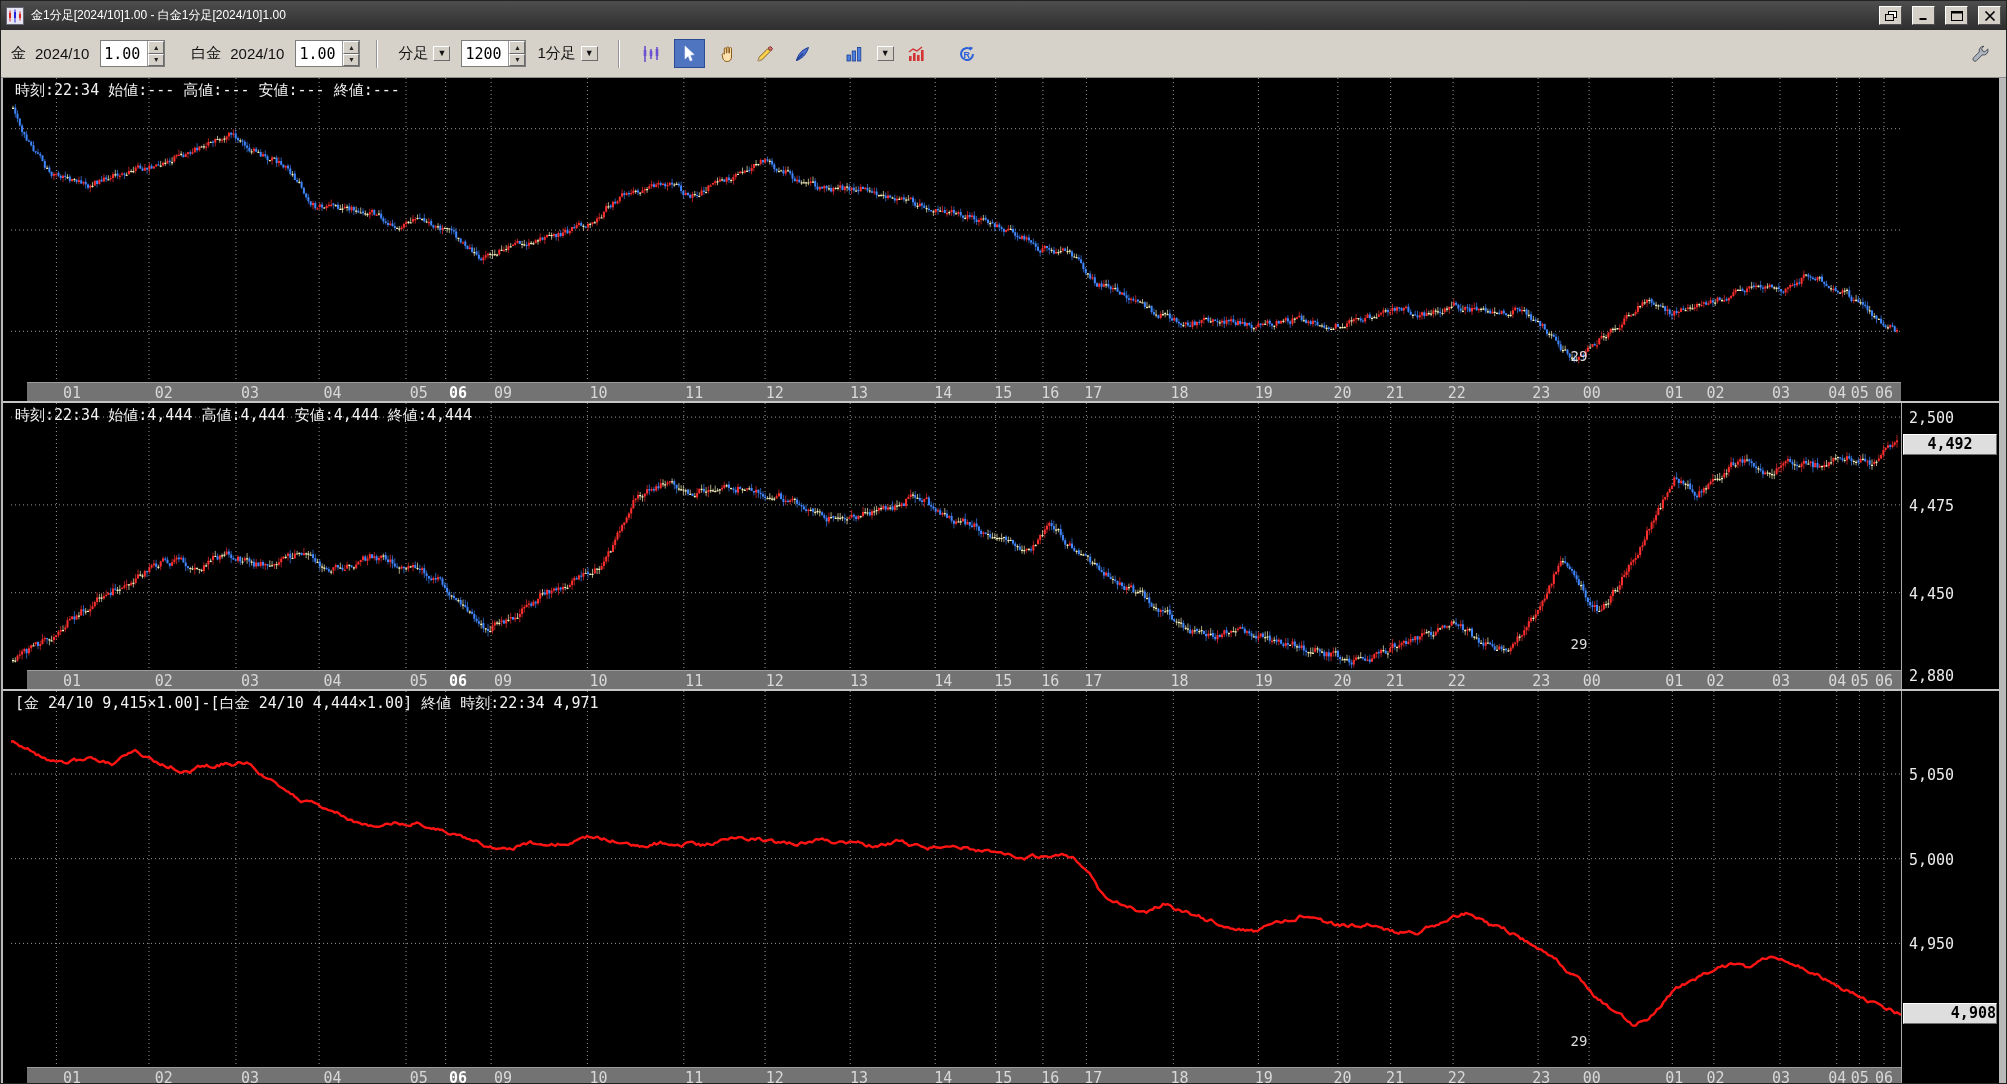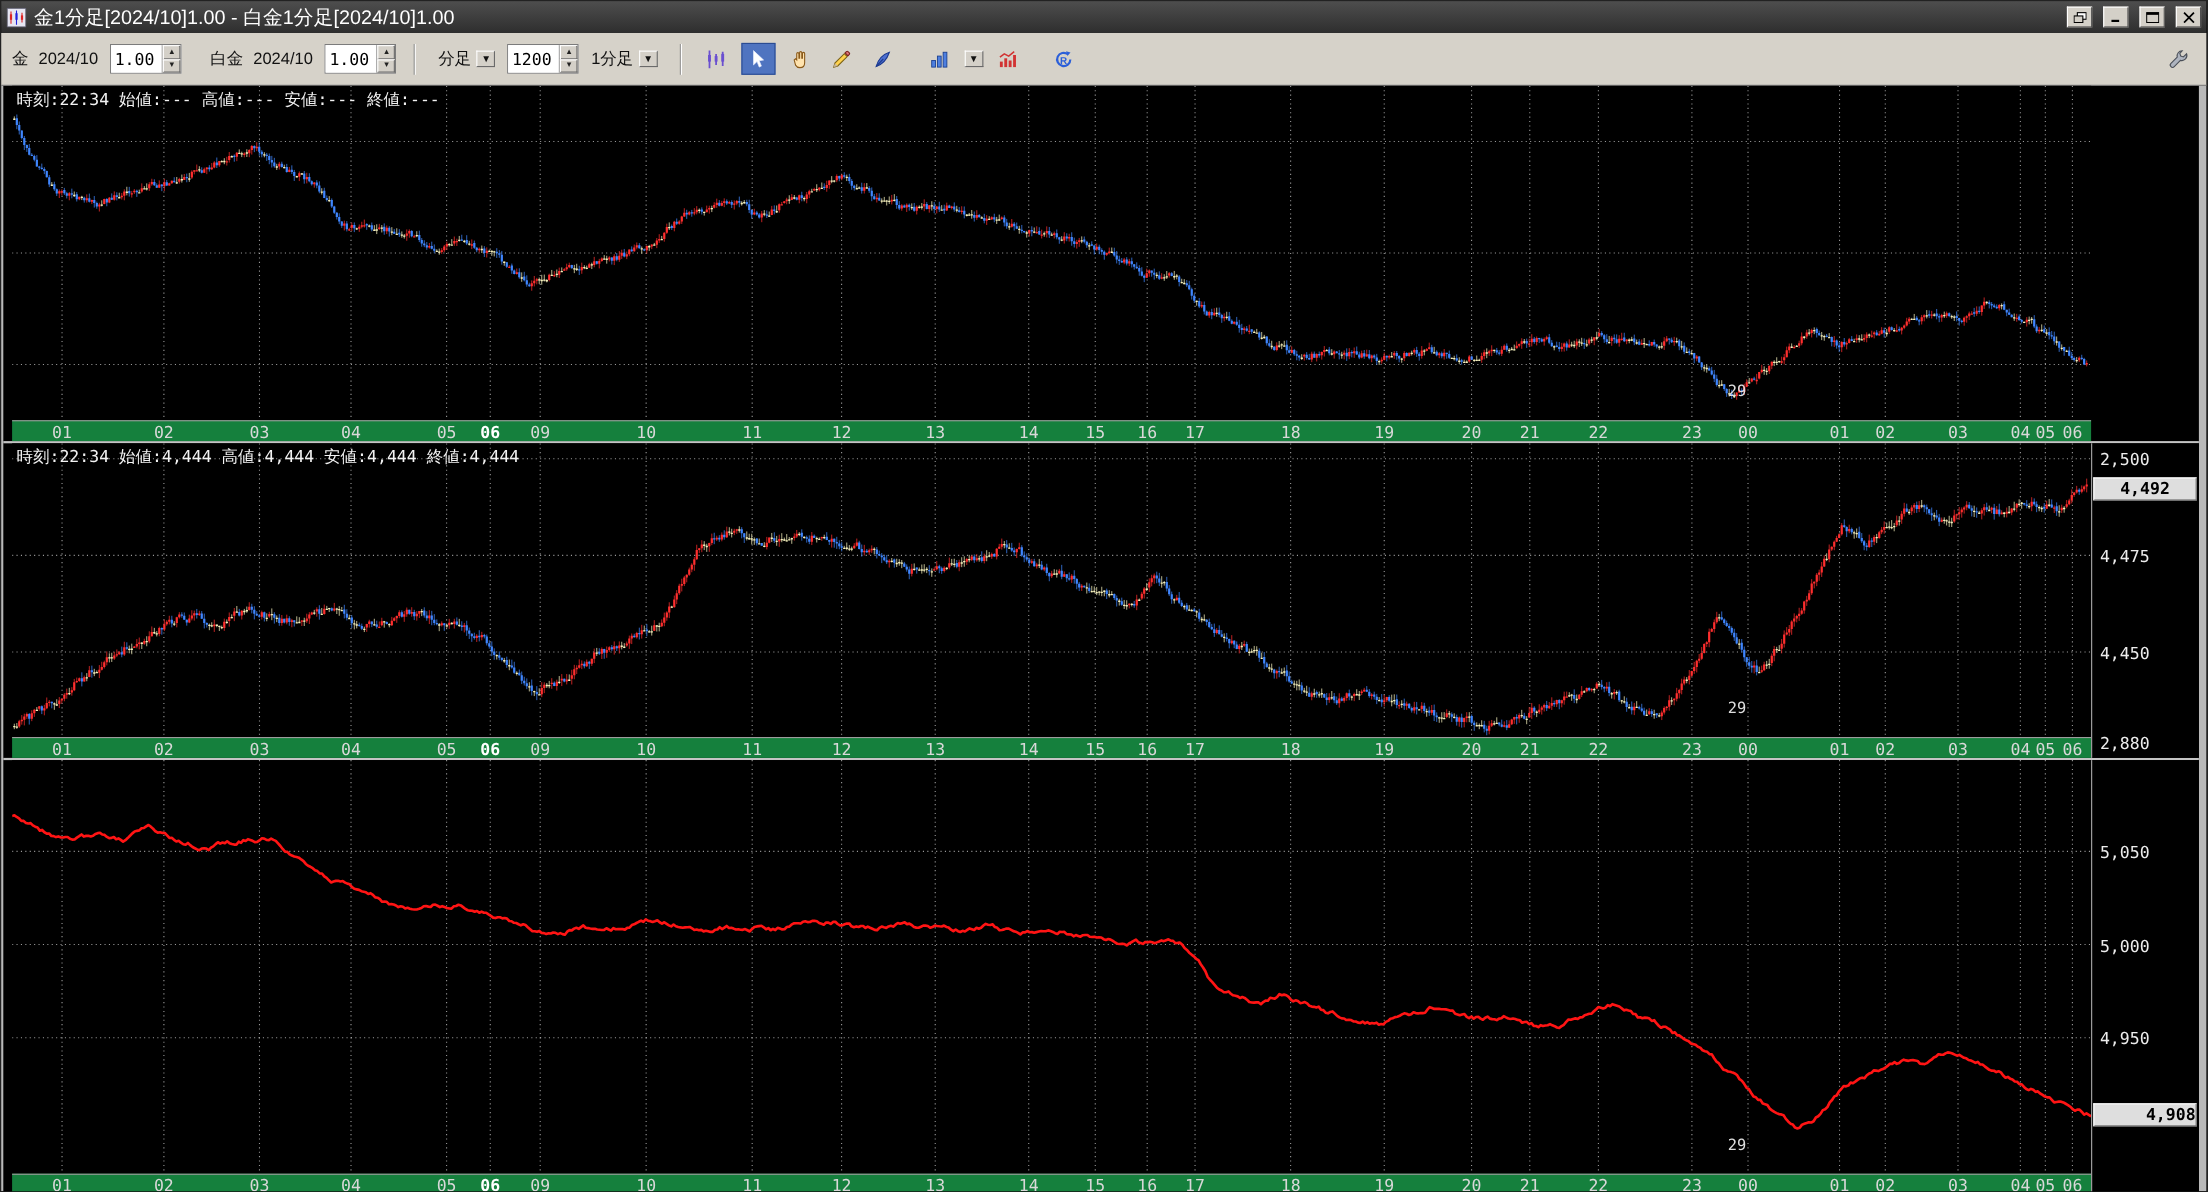--- a/index.html
+++ b/index.html
@@ -1,20 +1,20 @@
 <!DOCTYPE html>
 <html><head>
 <meta charset="utf-8">
 <style>
 *{box-sizing:border-box;margin:0;padding:0}
 body{background:#6e6e6e;font-family:"Liberation Sans",sans-serif}
 .window{position:relative;width:2007px;height:1084px;background:#000;border:1px solid #222;overflow:hidden}
 
 .titlebar{height:29px;background:linear-gradient(#4e4e4e,#2e2e2e);display:flex;align-items:center;gap:7px;padding:0 5px;color:#fff}
-.title{font-size:18px;white-space:nowrap}
+.title{font-size:12px;white-space:nowrap}
 .flex-spacer{flex:1}
 .winbtn{width:23px;height:19px;background:#d4d0c8;border:1px solid;border-color:#fff #4f4f4f #4f4f4f #fff;display:inline-flex;align-items:center;justify-content:center;margin-left:3px;padding:0;cursor:default}
 
 .toolbar{height:48px;background:#d6d2c9;border-bottom:1px solid #8f8f8f;display:flex;align-items:center;padding:0 10px;gap:7px;font-size:15px;color:#111}
 .tb-label{margin-right:2px}
 .tb-month{margin-right:4px}
 .spin{display:inline-flex;height:27px;border:1px solid #7c7c7c;background:#fff}
 .spin-input{width:46px;border:none;outline:none;font:15px "DejaVu Sans Mono",monospace;padding:0 3px;background:#fff}
 .spin-btns{display:flex;flex-direction:column;width:17px;border-left:1px solid #9a9a9a}
 .spin-btns button{flex:1;font-size:7px;line-height:1;background:#d4d0c8;border:1px solid;border-color:#fff #6a6a6a #6a6a6a #fff;padding:0;color:#222}
@@ -24,21 +24,21 @@
 .tb-btn{width:31px;height:29px;display:inline-flex;align-items:center;justify-content:center;background:transparent;border:1px solid transparent;padding:0}
 .tb-btn.selected{background:#4f74c0;border-color:#2b4c92}
 
 .charts{position:absolute;left:0;right:0;top:77px;bottom:0;background:#000;border-left:2px solid #b9b9b9;border-right:7px solid #b9b9b9}
 .panel{position:relative;border-bottom:2px solid #c4c4c4}
 .panel.p3{border-bottom:none}
 .p1{height:325px}.p2{height:288px}.p3{height:394px}
 .plot{position:absolute;left:8px;right:98px;top:0;overflow:hidden;background:#000}
 .p1 .plot{height:304px}.p2 .plot{height:267px}.p3 .plot{height:376px}
 svg.chart-svg{position:absolute;left:0;top:0}
-.xlabels{position:absolute;left:8px;right:98px;height:19px;border-top:1px solid #9c9c9c;overflow:hidden;background:#15803d}
+.xlabels{position:absolute;left:24px;right:98px;height:19px;border-top:1px solid #9c9c9c;overflow:hidden;background:#737373}
 .p1 .xlabels{top:304px}.p2 .xlabels{top:267px}.p3 .xlabels{top:376px;height:18px}
 .xlabels span{position:absolute;top:1px;transform:translateX(-50%);font:15px "DejaVu Sans Mono",monospace;color:#d8d8d8}
 .xlabels span.bold{color:#fff;font-weight:bold}
 .strip{position:absolute;right:0;width:98px;top:0;bottom:0;border-left:1px solid #ababab;background:#000}
 .plabel{position:absolute;left:7px;font:15px "DejaVu Sans Mono",monospace;color:#ececec}
 .current{position:absolute;left:1px;right:2px;height:21px;background:#dedede;border:1px solid;border-color:#fff #6f6f6f #6f6f6f #fff;color:#000;font:bold 15px "DejaVu Sans Mono",monospace;text-align:center;line-height:19px}
 .info{position:absolute;left:4px;top:3px;font:15px "DejaVu Sans Mono",monospace;color:#f2f2f2;white-space:pre}
 .date-marker{position:absolute;bottom:18px;transform:translateX(-110%);font:14px "DejaVu Sans Mono",monospace;color:#ddd}
 </style>
 </head>
@@ -387,20 +387,21 @@
             <line x1="1702.9" y1="0" x2="1702.9" y2="376" stroke="rgba(255,255,255,0.6)" stroke-width="1" stroke-dasharray="1 3"></line>
             <line x1="1769.0" y1="0" x2="1769.0" y2="376" stroke="rgba(255,255,255,0.6)" stroke-width="1" stroke-dasharray="1 3"></line>
             <line x1="1825.7" y1="0" x2="1825.7" y2="376" stroke="rgba(255,255,255,0.6)" stroke-width="1" stroke-dasharray="1 3"></line>
             <line x1="1848.4" y1="0" x2="1848.4" y2="376" stroke="rgba(255,255,255,0.6)" stroke-width="1" stroke-dasharray="1 3"></line>
             <line x1="1873.0" y1="0" x2="1873.0" y2="376" stroke="rgba(255,255,255,0.6)" stroke-width="1" stroke-dasharray="1 3"></line>
             <line x1="0" y1="83.0" x2="1890" y2="83.0" stroke="rgba(255,255,255,0.6)" stroke-width="1" stroke-dasharray="1 3"></line>
             <line x1="0" y1="167.7" x2="1890" y2="167.7" stroke="rgba(255,255,255,0.6)" stroke-width="1" stroke-dasharray="1 3"></line>
             <line x1="0" y1="252.4" x2="1890" y2="252.4" stroke="rgba(255,255,255,0.6)" stroke-width="1" stroke-dasharray="1 3"></line>
             <polyline points="0.0,50.8 2.1,50.2 4.2,51.7 6.3,53.0 8.4,55.2 10.5,55.3 12.6,57.1 14.7,57.6 16.8,57.3 18.9,59.4 21.0,60.5 23.1,61.3 25.2,64.1 27.3,63.5 29.4,65.6 31.5,66.8 33.6,66.7 35.7,69.0 37.8,69.1 39.9,70.0 42.0,69.4 44.1,70.2 46.3,70.4 48.4,69.9 50.5,69.9 52.6,71.5 54.7,72.3 56.8,72.2 58.9,70.5 61.0,69.1 63.1,67.6 65.2,69.5 67.3,68.9 69.4,68.8 71.5,69.4 73.6,68.8 75.7,67.1 77.8,66.4 79.9,66.1 82.0,67.6 84.1,68.0 86.2,69.8 88.3,71.0 90.4,70.7 92.5,69.9 94.6,71.9 96.7,71.2 98.8,72.5 100.9,74.1 103.0,72.8 105.1,70.9 107.2,68.8 109.3,66.6 111.4,64.9 113.5,64.3 115.6,63.9 117.7,61.9 119.8,61.7 121.9,60.2 124.0,59.0 126.1,60.5 128.2,62.4 130.3,64.7 132.4,65.9 134.5,65.6 136.7,66.2 138.8,66.3 140.9,68.4 143.0,70.8 145.1,70.7 147.2,72.5 149.3,74.0 151.4,73.3 153.5,75.1 155.6,76.5 157.7,77.0 159.8,75.3 161.9,77.3 164.0,79.0 166.1,80.1 168.2,81.2 170.3,81.9 172.4,80.4 174.5,80.1 176.6,80.4 178.7,81.8 180.8,79.6 182.9,78.4 185.0,76.4 187.1,74.7 189.2,75.9 191.3,74.9 193.4,75.6 195.5,73.8 197.6,75.5 199.7,76.3 201.8,76.8 203.9,76.8 206.0,74.2 208.1,75.2 210.2,72.8 212.3,73.5 214.4,71.9 216.5,72.6 218.6,73.4 220.7,74.6 222.8,74.4 224.9,73.0 227.1,71.1 229.2,71.4 231.3,72.5 233.4,72.7 235.5,71.4 237.6,72.5 239.7,73.4 241.8,75.8 243.9,78.1 246.0,80.8 248.1,83.2 250.2,83.4 252.3,85.7 254.4,86.8 256.5,87.6 258.6,88.1 260.7,88.7 262.8,90.3 264.9,91.8 267.0,94.4 269.1,96.0 271.2,97.0 273.3,98.3 275.4,100.1 277.5,100.9 279.6,103.0 281.7,103.1 283.8,105.7 285.9,107.1 288.0,109.3 290.1,111.2 292.2,110.4 294.3,109.8 296.4,109.7 298.5,110.3 300.6,109.9 302.7,111.4 304.8,112.3 306.9,112.9 309.0,115.4 311.1,117.0 313.2,117.5 315.4,118.0 317.5,119.2 319.6,119.7 321.7,120.2 323.8,121.7 325.9,121.0 328.0,122.5 330.1,124.8 332.2,125.1 334.3,126.4 336.4,128.8 338.5,128.7 340.6,128.8 342.7,131.1 344.8,130.9 346.9,131.3 349.0,132.2 351.1,133.6 353.2,132.9 355.3,133.3 357.4,134.9 359.5,134.3 361.6,135.1 363.7,135.6 365.8,135.8 367.9,135.8 370.0,135.2 372.1,134.5 374.2,132.9 376.3,132.6 378.4,133.2 380.5,133.5 382.6,131.5 384.7,131.4 386.8,132.4 388.9,133.6 391.0,132.8 393.1,133.6 395.2,134.4 397.3,134.8 399.4,135.1 401.5,132.9 403.6,132.6 405.8,131.5 407.9,132.1 410.0,133.7 412.1,135.3 414.2,136.5 416.3,136.9 418.4,137.0 420.5,137.9 422.6,137.2 424.7,138.7 426.8,137.8 428.9,138.8 431.0,138.8 433.1,140.3 435.2,141.6 437.3,143.2 439.4,143.6 441.5,142.9 443.6,142.9 445.7,143.9 447.8,143.6 449.9,144.1 452.0,146.3 454.1,146.5 456.2,147.9 458.3,148.1 460.4,149.2 462.5,150.2 464.6,149.3 466.7,150.0 468.8,151.9 470.9,153.7 473.0,155.6 475.1,155.6 477.2,156.1 479.3,155.3 481.4,157.2 483.5,157.3 485.6,158.1 487.7,157.4 489.8,157.6 491.9,156.7 494.0,157.0 496.2,158.2 498.3,157.3 500.4,158.2 502.5,158.8 504.6,156.0 506.7,154.6 508.8,154.8 510.9,153.2 513.0,152.4 515.1,153.4 517.2,151.8 519.3,150.2 521.4,152.4 523.5,152.7 525.6,153.1 527.7,153.4 529.8,153.3 531.9,154.0 534.0,154.2 536.1,154.5 538.2,154.4 540.3,152.9 542.4,154.0 544.5,155.0 546.6,152.7 548.7,153.8 550.8,153.7 552.9,153.6 555.0,153.7 557.1,154.1 559.2,152.5 561.3,152.3 563.4,150.0 565.5,149.3 567.6,148.1 569.7,147.0 571.8,146.0 573.9,147.0 576.0,144.8 578.1,146.0 580.2,146.4 582.3,147.1 584.4,146.4 586.6,145.6 588.7,147.4 590.8,148.6 592.9,147.4 595.0,148.8 597.1,150.2 599.2,151.2 601.3,149.5 603.4,151.0 605.5,151.7 607.6,152.1 609.7,152.4 611.8,152.1 613.9,151.9 616.0,151.7 618.1,152.9 620.2,154.5 622.3,154.0 624.4,154.7 626.5,154.3 628.6,155.7 630.7,155.1 632.8,155.6 634.9,156.2 637.0,156.1 639.1,154.2 641.2,154.0 643.3,151.9 645.4,153.6 647.5,152.3 649.6,150.8 651.7,152.6 653.8,152.5 655.9,153.2 658.0,154.0 660.1,153.8 662.2,154.2 664.3,154.3 666.4,153.6 668.5,154.7 670.6,155.8 672.7,153.5 674.8,151.8 677.0,151.2 679.1,150.9 681.2,150.6 683.3,152.0 685.4,153.8 687.5,152.7 689.6,154.7 691.7,153.5 693.8,154.5 695.9,152.5 698.0,153.2 700.1,153.9 702.2,153.7 704.3,151.7 706.4,151.4 708.5,149.6 710.6,148.4 712.7,148.3 714.8,148.3 716.9,148.6 719.0,147.0 721.1,146.5 723.2,147.3 725.3,147.2 727.4,146.1 729.5,146.1 731.6,146.5 733.7,148.1 735.8,148.8 737.9,149.6 740.0,147.7 742.1,147.7 744.2,148.9 746.3,147.1 748.4,147.0 750.5,149.0 752.6,150.3 754.7,150.2 756.8,149.2 758.9,148.6 761.0,148.5 763.1,151.1 765.3,151.9 767.4,151.2 769.5,151.7 771.6,150.8 773.7,150.8 775.8,152.6 777.9,151.4 780.0,152.4 782.1,153.3 784.2,154.3 786.3,154.7 788.4,152.5 790.5,151.3 792.6,152.0 794.7,152.5 796.8,151.2 798.9,150.6 801.0,151.4 803.1,149.6 805.2,148.1 807.3,148.7 809.4,148.2 811.5,147.5 813.6,149.1 815.7,148.7 817.8,149.9 819.9,151.7 822.0,152.3 824.1,152.4 826.2,151.5 828.3,150.5 830.4,150.5 832.5,150.8 834.6,152.4 836.7,151.8 838.8,150.4 840.9,150.8 843.0,151.1 845.1,151.3 847.2,150.4 849.3,151.7 851.4,152.2 853.5,154.2 855.7,155.5 857.8,154.0 859.9,155.5 862.0,156.3 864.1,155.2 866.2,155.8 868.3,154.4 870.4,153.0 872.5,153.7 874.6,154.4 876.7,152.4 878.8,153.3 880.9,152.4 883.0,150.4 885.1,148.9 887.2,149.7 889.3,149.9 891.4,149.3 893.5,151.8 895.6,152.5 897.7,154.7 899.8,154.5 901.9,153.9 904.0,153.1 906.1,153.2 908.2,154.3 910.3,155.5 912.4,156.0 914.5,157.1 916.6,158.5 918.7,156.6 920.8,156.6 922.9,155.4 925.0,156.5 927.1,156.4 929.2,157.0 931.3,156.4 933.4,155.9 935.5,155.4 937.6,155.6 939.7,155.6 941.8,154.8 943.9,155.4 946.1,156.2 948.2,157.3 950.3,158.0 952.4,156.1 954.5,156.3 956.6,156.2 958.7,158.2 960.8,158.4 962.9,158.6 965.0,160.2 967.1,159.1 969.2,159.8 971.3,160.5 973.4,159.2 975.5,159.0 977.6,159.0 979.7,160.6 981.8,160.8 983.9,160.6 986.0,161.3 988.1,161.2 990.2,161.3 992.3,162.8 994.4,163.5 996.5,162.7 998.6,163.2 1000.7,164.4 1002.8,165.8 1004.9,167.0 1007.0,167.2 1009.1,166.9 1011.2,167.2 1013.3,168.5 1015.4,166.7 1017.5,165.6 1019.6,164.4 1021.7,163.2 1023.8,165.5 1025.9,166.2 1028.0,167.1 1030.1,165.3 1032.2,165.7 1034.3,165.1 1036.5,165.6 1038.6,166.5 1040.7,165.7 1042.8,164.9 1044.9,163.9 1047.0,164.6 1049.1,163.7 1051.2,162.9 1053.3,164.1 1055.4,164.3 1057.5,166.4 1059.6,166.2 1061.7,165.9 1063.8,167.9 1065.9,170.9 1068.0,172.6 1070.1,175.1 1072.2,176.8 1074.3,178.4 1076.4,180.6 1078.5,181.9 1080.6,185.6 1082.7,188.5 1084.8,192.0 1086.9,197.2 1089.0,199.7 1091.1,201.8 1093.2,204.4 1095.3,206.9 1097.4,208.6 1099.5,209.5 1101.6,211.0 1103.7,211.0 1105.8,210.3 1107.9,212.4 1110.0,213.8 1112.1,214.2 1114.2,214.8 1116.3,216.3 1118.4,215.4 1120.5,216.2 1122.6,217.8 1124.7,219.9 1126.9,220.4 1129.0,220.5 1131.1,220.3 1133.2,220.3 1135.3,221.9 1137.4,220.0 1139.5,218.7 1141.6,218.8 1143.7,216.1 1145.8,216.5 1147.9,216.9 1150.0,215.4 1152.1,212.7 1154.2,213.8 1156.3,213.2 1158.4,213.8 1160.5,215.3 1162.6,217.9 1164.7,219.3 1166.8,218.4 1168.9,219.1 1171.0,220.9 1173.1,220.6 1175.2,220.0 1177.3,221.1 1179.4,223.4 1181.5,224.1 1183.6,224.3 1185.7,224.9 1187.8,224.1 1189.9,226.9 1192.0,227.3 1194.1,229.6 1196.2,230.2 1198.3,229.0 1200.4,228.5 1202.5,230.5 1204.6,232.5 1206.7,233.9 1208.8,234.8 1210.9,234.9 1213.0,236.3 1215.2,236.0 1217.3,236.3 1219.4,237.6 1221.5,237.6 1223.6,238.7 1225.7,239.0 1227.8,237.8 1229.9,239.3 1232.0,238.2 1234.1,239.7 1236.2,239.0 1238.3,239.4 1240.4,238.7 1242.5,240.5 1244.6,239.9 1246.7,240.3 1248.8,238.0 1250.9,237.1 1253.0,235.2 1255.1,234.7 1257.2,233.7 1259.3,233.3 1261.4,232.5 1263.5,231.2 1265.6,230.2 1267.7,230.6 1269.8,231.7 1271.9,231.0 1274.0,229.2 1276.1,230.0 1278.2,230.3 1280.3,229.9 1282.4,230.0 1284.5,229.7 1286.6,226.9 1288.7,224.6 1290.8,225.4 1292.9,226.2 1295.0,226.1 1297.1,226.0 1299.2,226.5 1301.3,226.5 1303.4,226.6 1305.6,227.2 1307.7,227.8 1309.8,227.8 1311.9,230.6 1314.0,231.2 1316.1,232.0 1318.2,231.3 1320.3,230.8 1322.4,233.4 1324.5,234.5 1326.6,233.1 1328.7,235.1 1330.8,233.5 1332.9,233.3 1335.0,235.0 1337.1,236.0 1339.2,234.2 1341.3,233.2 1343.4,235.0 1345.5,235.5 1347.6,235.6 1349.7,236.4 1351.8,235.0 1353.9,234.7 1356.0,232.8 1358.1,233.9 1360.2,234.9 1362.3,235.3 1364.4,234.9 1366.5,235.4 1368.6,236.2 1370.7,236.5 1372.8,238.8 1374.9,238.1 1377.0,238.0 1379.1,240.0 1381.2,239.1 1383.3,241.6 1385.4,241.7 1387.5,242.8 1389.6,241.0 1391.7,241.7 1393.8,241.3 1396.0,241.0 1398.1,240.0 1400.2,241.1 1402.3,241.9 1404.4,243.1 1406.5,243.4 1408.6,241.9 1410.7,240.6 1412.8,238.0 1414.9,235.8 1417.0,236.1 1419.1,235.3 1421.2,234.8 1423.3,235.4 1425.4,233.9 1427.5,233.8 1429.6,231.9 1431.7,231.3 1433.8,230.6 1435.9,230.5 1438.0,228.3 1440.1,226.5 1442.2,224.5 1444.3,225.1 1446.4,225.8 1448.5,225.1 1450.6,222.8 1452.7,223.8 1454.8,221.9 1456.9,222.6 1459.0,223.3 1461.1,224.0 1463.2,225.6 1465.3,227.5 1467.4,227.0 1469.5,227.6 1471.6,228.1 1473.7,230.8 1475.8,230.8 1477.9,234.0 1480.0,233.8 1482.1,234.7 1484.2,234.1 1486.4,234.3 1488.5,235.0 1490.6,237.1 1492.7,236.4 1494.8,239.2 1496.9,241.5 1499.0,243.3 1501.1,242.4 1503.2,242.4 1505.3,243.9 1507.4,245.1 1509.5,248.0 1511.6,247.4 1513.7,250.2 1515.8,250.3 1517.9,252.0 1520.0,253.7 1522.1,254.7 1524.2,255.6 1526.3,257.8 1528.4,258.2 1530.5,258.7 1532.6,260.7 1534.7,261.4 1536.8,263.8 1538.9,264.7 1541.0,265.2 1543.1,267.3 1545.2,267.5 1547.3,271.0 1549.4,274.1 1551.5,275.5 1553.6,278.5 1555.7,281.4 1557.8,281.9 1559.9,283.1 1562.0,283.3 1564.1,284.1 1566.2,284.8 1568.3,286.6 1570.4,290.1 1572.5,291.5 1574.6,294.3 1576.8,297.9 1578.9,299.1 1581.0,302.6 1583.1,305.8 1585.2,306.5 1587.3,308.9 1589.4,308.9 1591.5,312.2 1593.6,312.8 1595.7,313.5 1597.8,316.8 1599.9,318.4 1602.0,319.8 1604.1,320.9 1606.2,321.8 1608.3,322.1 1610.4,322.8 1612.5,326.2 1614.6,328.5 1616.7,330.5 1618.8,331.2 1620.9,334.1 1623.0,334.8 1625.1,334.3 1627.2,331.4 1629.3,330.7 1631.4,330.0 1633.5,329.2 1635.6,329.5 1637.7,328.3 1639.8,324.9 1641.9,323.8 1644.0,321.6 1646.1,318.2 1648.2,317.4 1650.3,315.4 1652.4,311.2 1654.5,309.0 1656.6,305.7 1658.7,304.9 1660.8,301.1 1662.9,299.0 1665.1,296.3 1667.2,296.6 1669.3,295.9 1671.4,293.1 1673.5,293.8 1675.6,292.3 1677.7,290.7 1679.8,289.3 1681.9,288.7 1684.0,289.2 1686.1,286.5 1688.2,285.0 1690.3,284.3 1692.4,282.1 1694.5,282.3 1696.6,282.7 1698.7,281.6 1700.8,280.9 1702.9,279.7 1705.0,278.0 1707.1,276.1 1709.2,276.1 1711.3,274.6 1713.4,276.1 1715.5,275.4 1717.6,273.4 1719.7,272.3 1721.8,273.0 1723.9,273.4 1726.0,272.9 1728.1,272.8 1730.2,273.1 1732.3,273.5 1734.4,276.0 1736.5,276.1 1738.6,276.4 1740.7,275.5 1742.8,273.7 1744.9,272.4 1747.0,270.4 1749.1,269.5 1751.2,267.4 1753.3,267.7 1755.5,267.9 1757.6,266.6 1759.7,265.7 1761.8,266.0 1763.9,266.7 1766.0,267.7 1768.1,268.7 1770.2,268.0 1772.3,269.3 1774.4,270.6 1776.5,271.1 1778.6,272.6 1780.7,273.1 1782.8,274.1 1784.9,275.2 1787.0,274.4 1789.1,276.6 1791.2,276.7 1793.3,278.4 1795.4,280.0 1797.5,281.6 1799.6,282.3 1801.7,282.4 1803.8,283.6 1805.9,282.9 1808.0,283.9 1810.1,286.7 1812.2,288.7 1814.3,288.0 1816.4,289.6 1818.5,290.4 1820.6,292.2 1822.7,292.4 1824.8,294.6 1826.9,294.8 1829.0,297.1 1831.1,299.0 1833.2,300.0 1835.3,298.9 1837.4,299.7 1839.5,301.6 1841.6,301.2 1843.7,303.1 1845.9,304.4 1848.0,305.9 1850.1,306.6 1852.2,306.5 1854.3,308.9 1856.4,311.2 1858.5,310.8 1860.6,310.5 1862.7,310.5 1864.8,311.2 1866.9,312.4 1869.0,313.6 1871.1,315.1 1873.2,317.3 1875.3,318.8 1877.4,317.8 1879.5,317.8 1881.6,319.9 1883.7,322.3 1885.8,321.2 1887.9,322.5 1890.0,323.9 " fill="none" stroke="#ff1414" stroke-width="2.4" stroke-linejoin="round"></polyline>
           </svg>
+        <div class="info">[金 24/10 9,415×1.00]-[白金 24/10 4,444×1.00] 終値 時刻:22:34 4,971</div>
         <div class="date-marker" style="left: 83.5%;">29</div>
       </div>
       <div class="xlabels">
           <span style="left: 2.4%;">01</span>
           <span style="left: 7.3%;">02</span>
           <span style="left: 11.9%;">03</span>
           <span style="left: 16.3%;">04</span>
           <span style="left: 20.9%;">05</span>
           <span class="bold" style="left: 23%;">06</span>
           <span style="left: 25.4%;">09</span>

